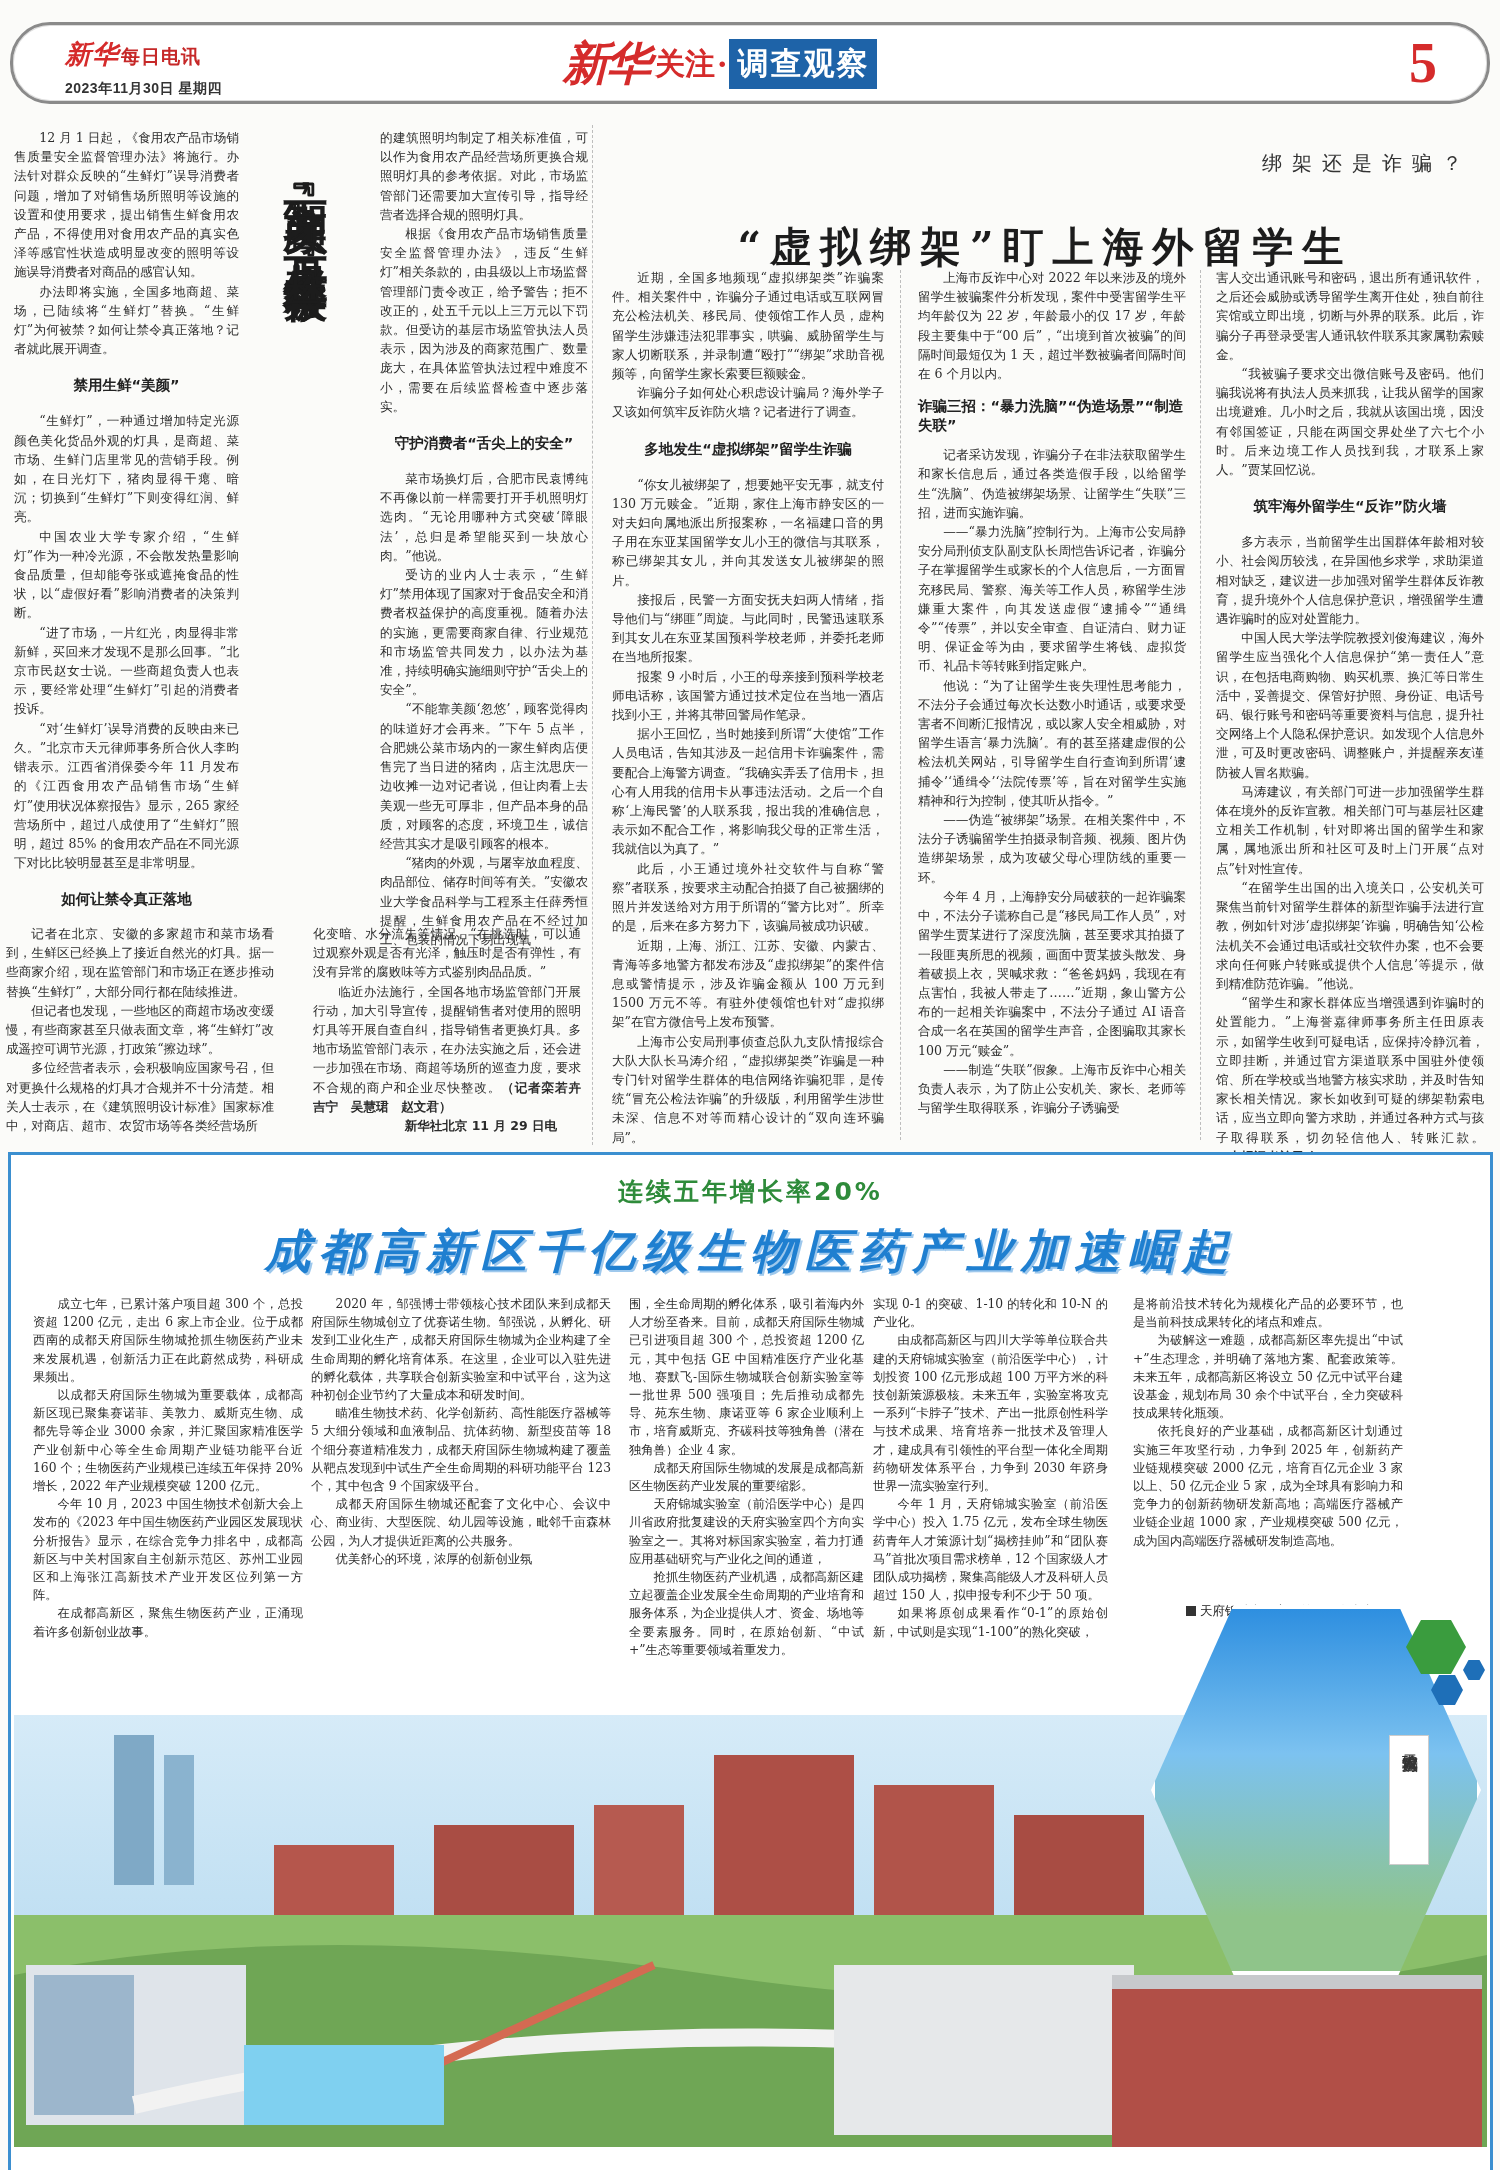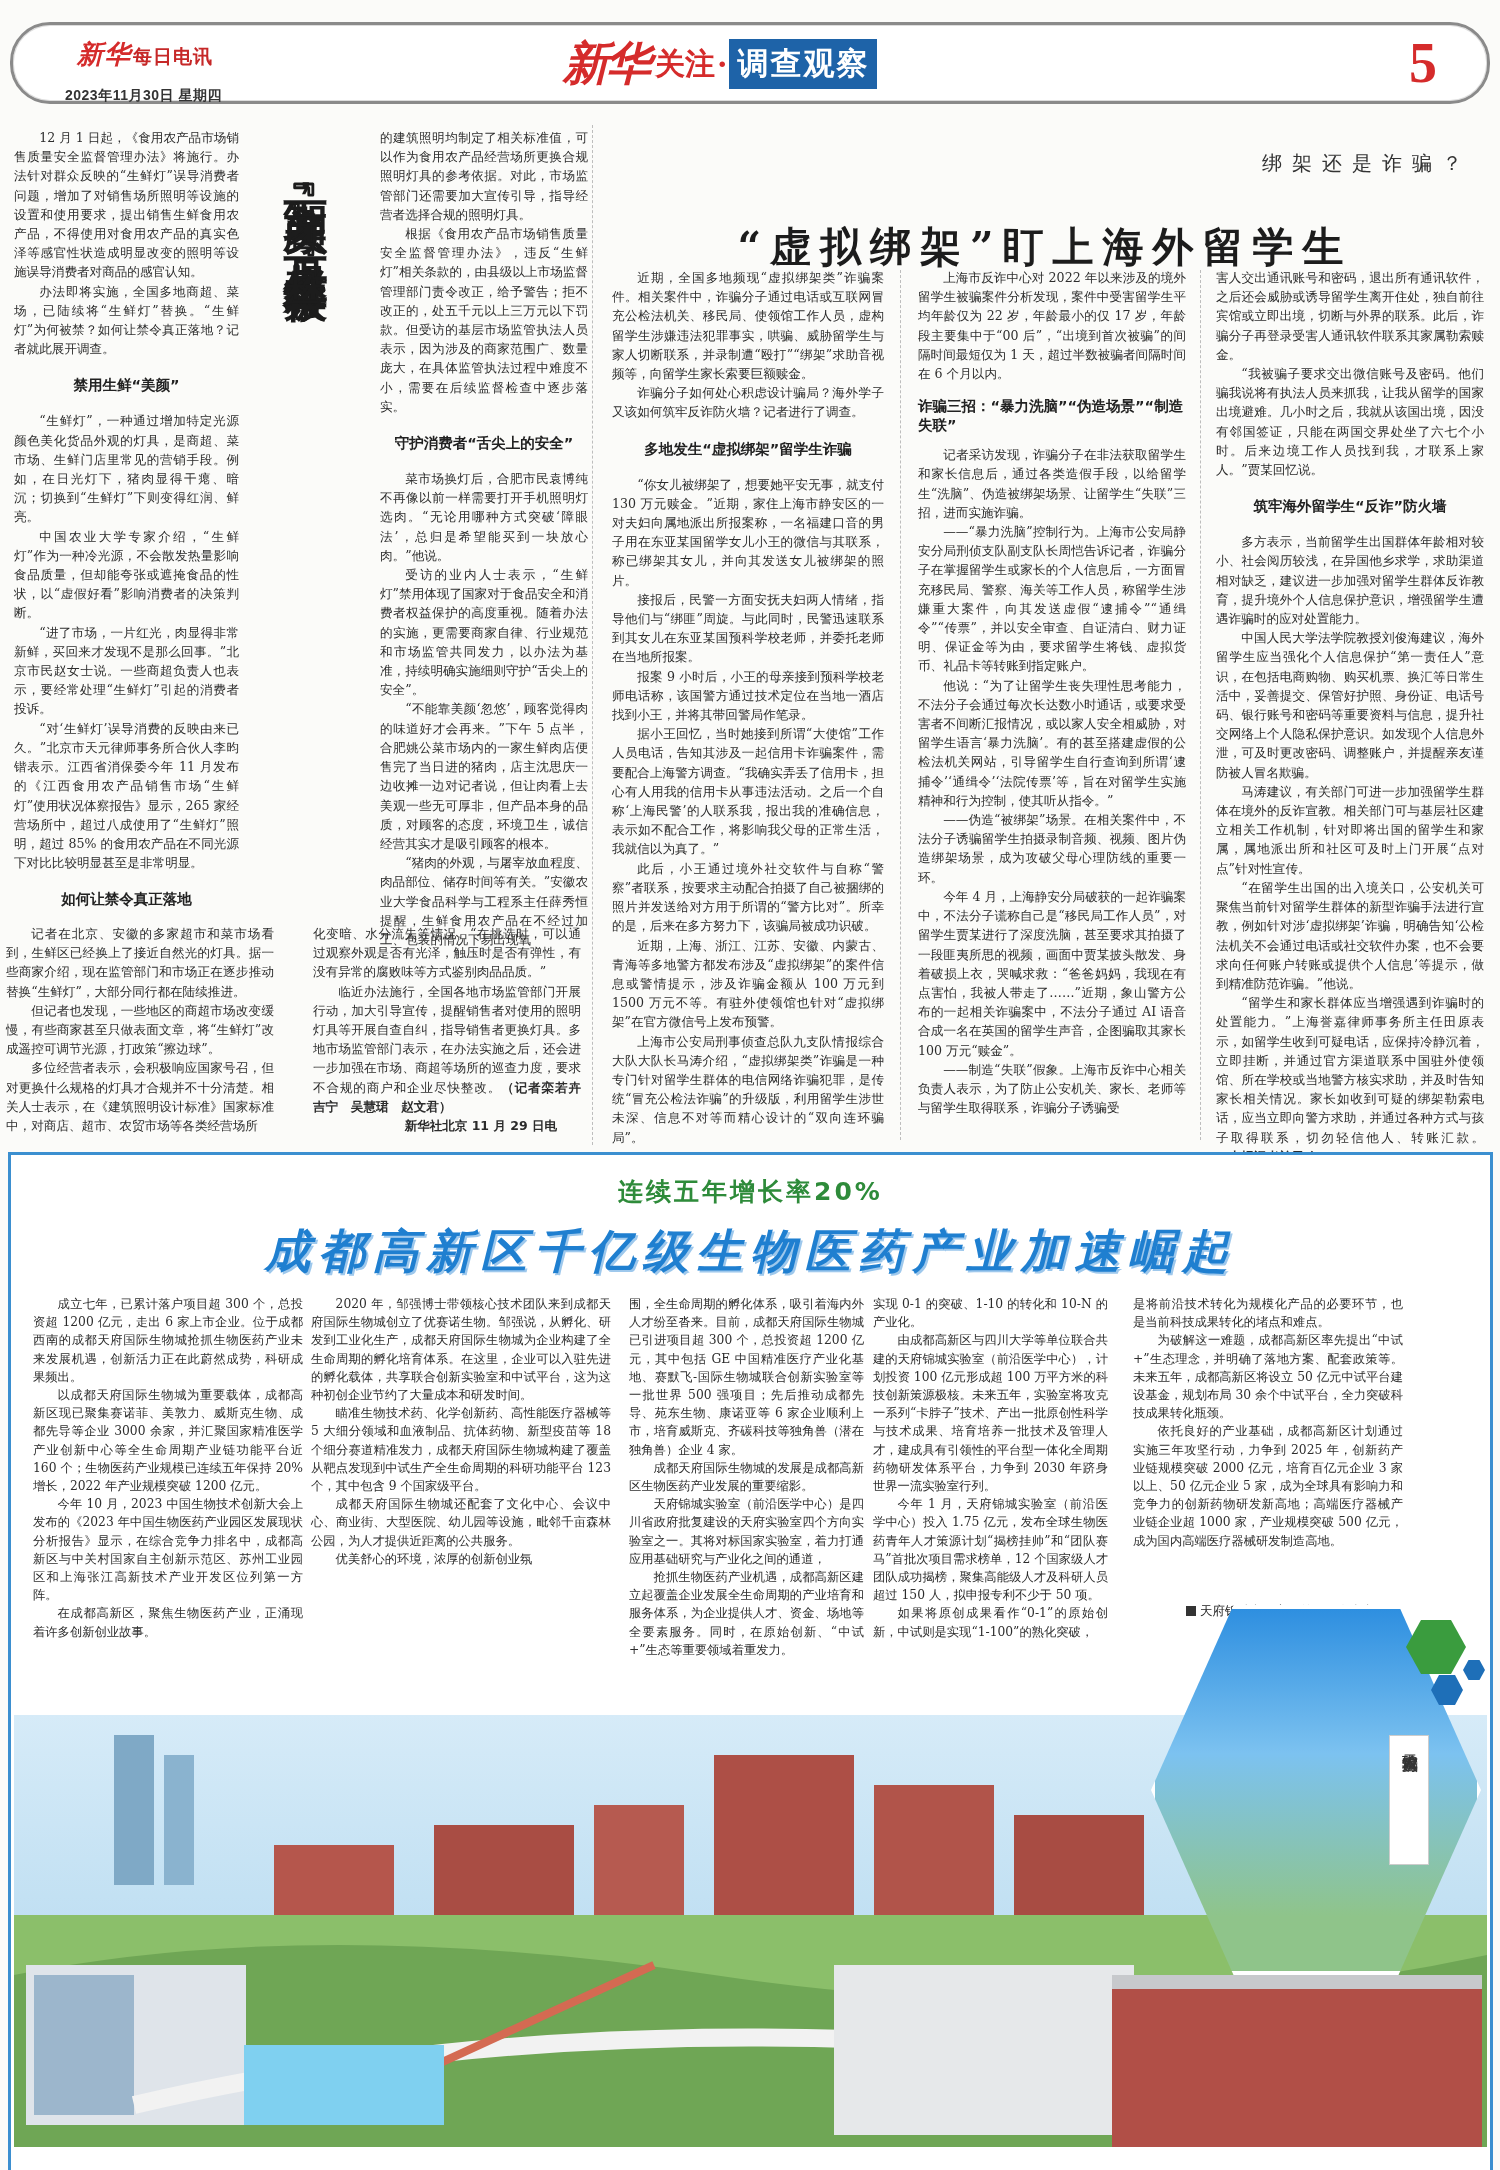--- a/index.html
+++ b/index.html
@@ -6,23 +6,23 @@
   html, body { width: 1500px; height: 2170px; background: #fbfbf9; overflow: hidden; }
   body { font-family: "DejaVu Serif", "Liberation Serif", serif; color: #2a2a2a; position: relative; }
 
   
   .masthead {
     position: absolute; left: 10px; top: 22px; width: 1480px; height: 82px;
     border: 3px solid #8a8a8a; border-radius: 40px; background: #fff;
     box-shadow: inset 0 0 0 1px #ddd;
   }
   .mh-left { position: absolute; left: 52px; top: 12px; }
-  .mh-brand { font-family: Liberation Serif, serif; font-size: 26px; font-weight: bold; color: #d52b2b; font-style: italic; letter-spacing: 1px; margin-left: 12px; }
+  .mh-brand { font-family: Liberation Serif, serif; font-size: 26px; font-weight: bold; color: #d52b2b; font-style: italic; letter-spacing: 1px; }
   .mh-brand .sub { font-size: 19px; font-style: normal; color: #c62828; margin-left: 2px; }
-  .mh-date { font-family: "Liberation Sans", sans-serif; font-size: 14px; font-weight: bold; color: #333; margin-top: 15px; letter-spacing: 0.5px; }
+  .mh-date { font-family: "Liberation Sans", sans-serif; font-size: 14px; font-weight: bold; color: #333; margin-top: 8px; letter-spacing: 0.5px; }
   .mh-center { position: absolute; left: 550px; top: 8px; display: flex; align-items: center; }
   .mh-xinhua { font-family: "DejaVu Serif", serif; font-size: 46px; font-weight: bold; font-style: italic; color: #d52b2b; letter-spacing: -4px; }
   .mh-focus { font-family: "DejaVu Sans", sans-serif; font-size: 30px; font-weight: bold; color: #d52b2b; margin-left: 8px; }
   .mh-dot { font-size: 30px; color: #d52b2b; margin: 0 2px; font-weight: bold; }
   .mh-section { background: #1e63a8; color: #fff; font-family: "DejaVu Sans", sans-serif; font-size: 31px; font-weight: bold; padding: 4px 8px; letter-spacing: 2px; }
   .mh-page { position: absolute; right: 50px; top: 6px; font-family: "Liberation Serif", serif; font-size: 56px; color: #d52b2b; font-weight: bold; }
 
   
   .col p { font-size: 12.6px; line-height: 19.2px; text-indent: 2em; text-align: justify; color: #2d2d2d; }
   .col h3 { font-family: "DejaVu Sans", sans-serif; font-size: 14.5px; font-weight: bold; text-align: center; margin: 18px 0 16px; color: #222; }

